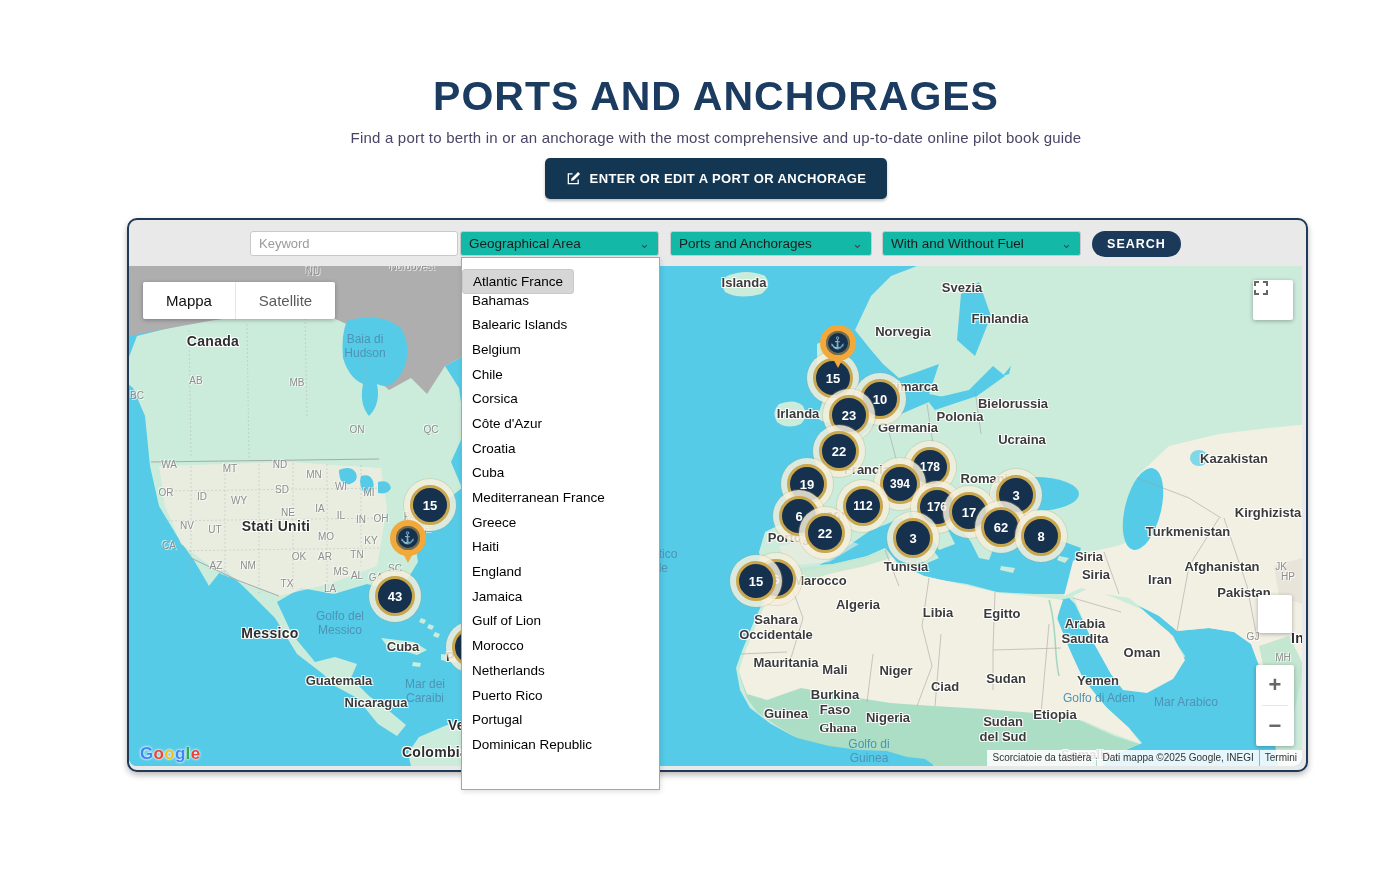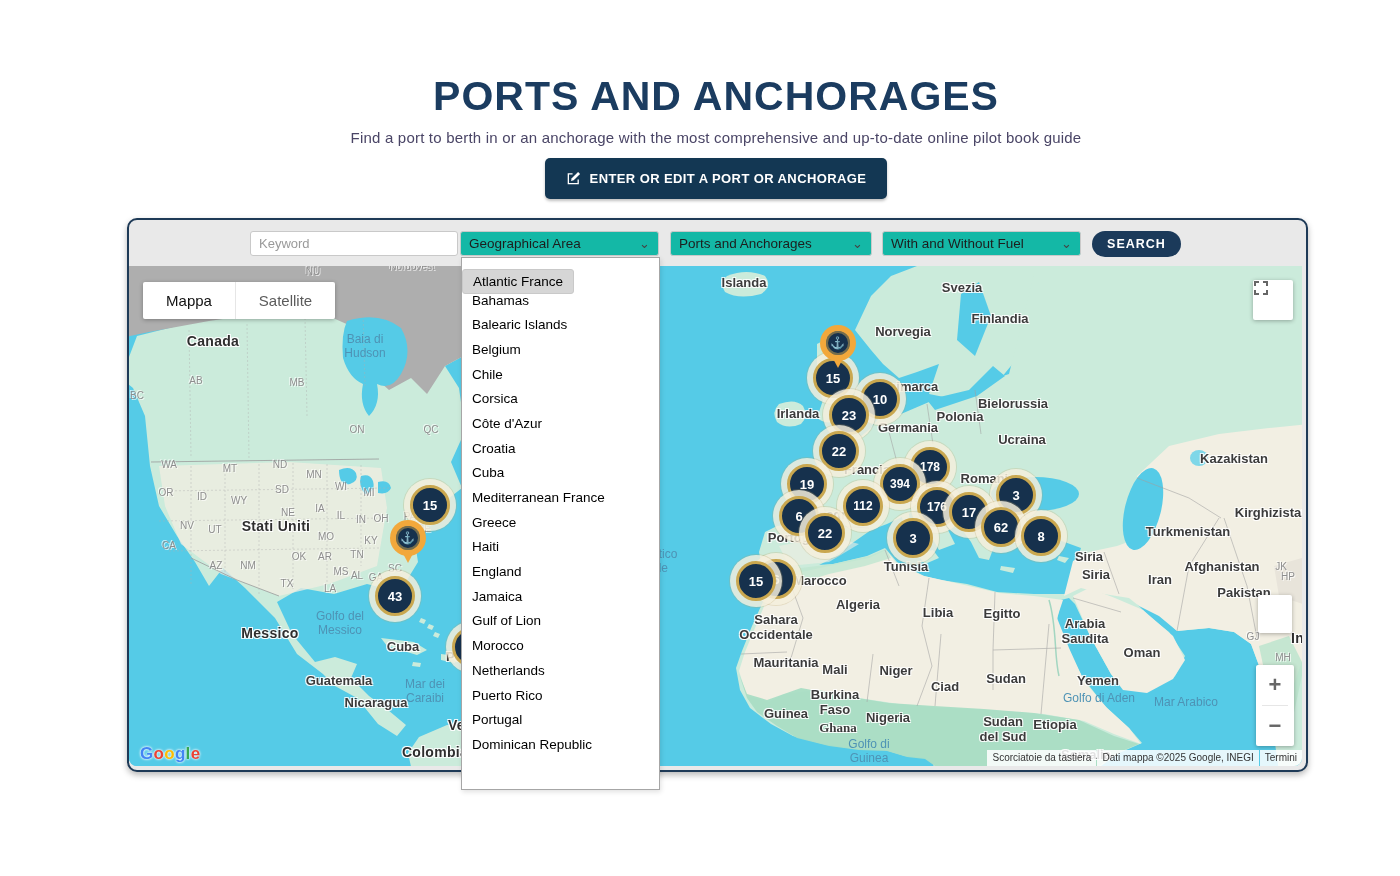--- a/index.html
+++ b/index.html
@@ -273,21 +273,21 @@
           <div class="lbl country" style="left: 1013px; top: 387px;">Oman</div>
           <div class="lbl country" style="left: 969px; top: 415px;">Yemen</div>
           <div class="lbl country" style="left: 877px; top: 413px;">Sudan</div>
           <div class="lbl country" style="left: 816px; top: 421px;">Ciad</div>
           <div class="lbl country" style="left: 767px; top: 405px;">Niger</div>
           <div class="lbl country" style="left: 706px; top: 404px;">Mali</div>
           <div class="lbl country" style="left: 657px; top: 397px;">Mauritania</div>
           <div class="lbl country" style="left: 657px; top: 448px;">Guinea</div>
           <div class="lbl country" style="left: 709px; top: 462px; font-family: Liberation Serif, serif;">Ghana</div>
           <div class="lbl country" style="left: 759px; top: 452px;">Nigeria</div>
-          <div class="lbl country" style="left: 926px; top: 459px;">Etiopia</div>
+          <div class="lbl country" style="left: 926px; top: 449px;">Etiopia</div>
           <div class="lbl country" style="left: 957px; top: 489px;">Somalia</div>
           <div class="lbl country" style="left: 956px; top: 366px;">Arabia
 Saudita</div>
           <div class="lbl country" style="left: 706px; top: 437px;">Burkina
 Faso</div>
           <div class="lbl country" style="left: 874px; top: 464px;">Sudan
 del Sud</div>
           <div class="lbl country" style="left: 647px; top: 362px;">Sahara
 Occidentale</div>
           <div class="lbl water" style="left: 236px; top: 81px;">Baia di

